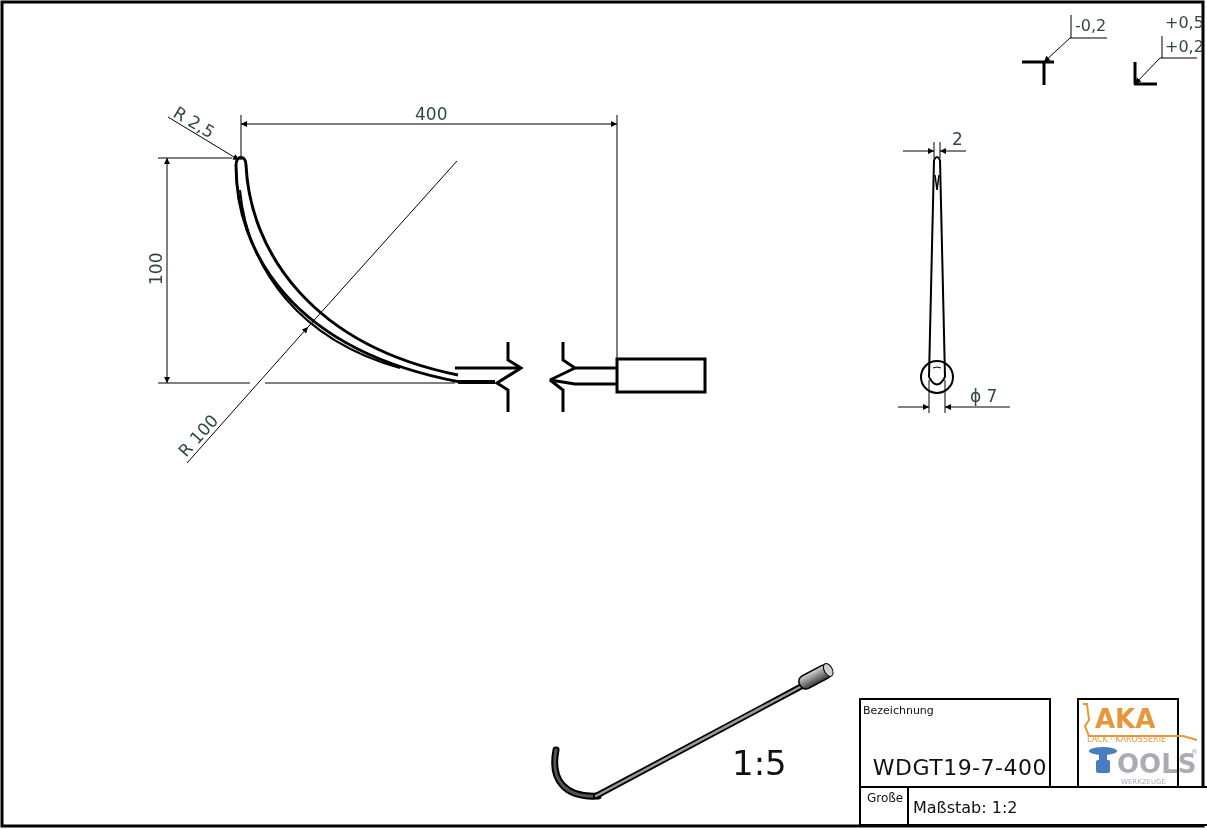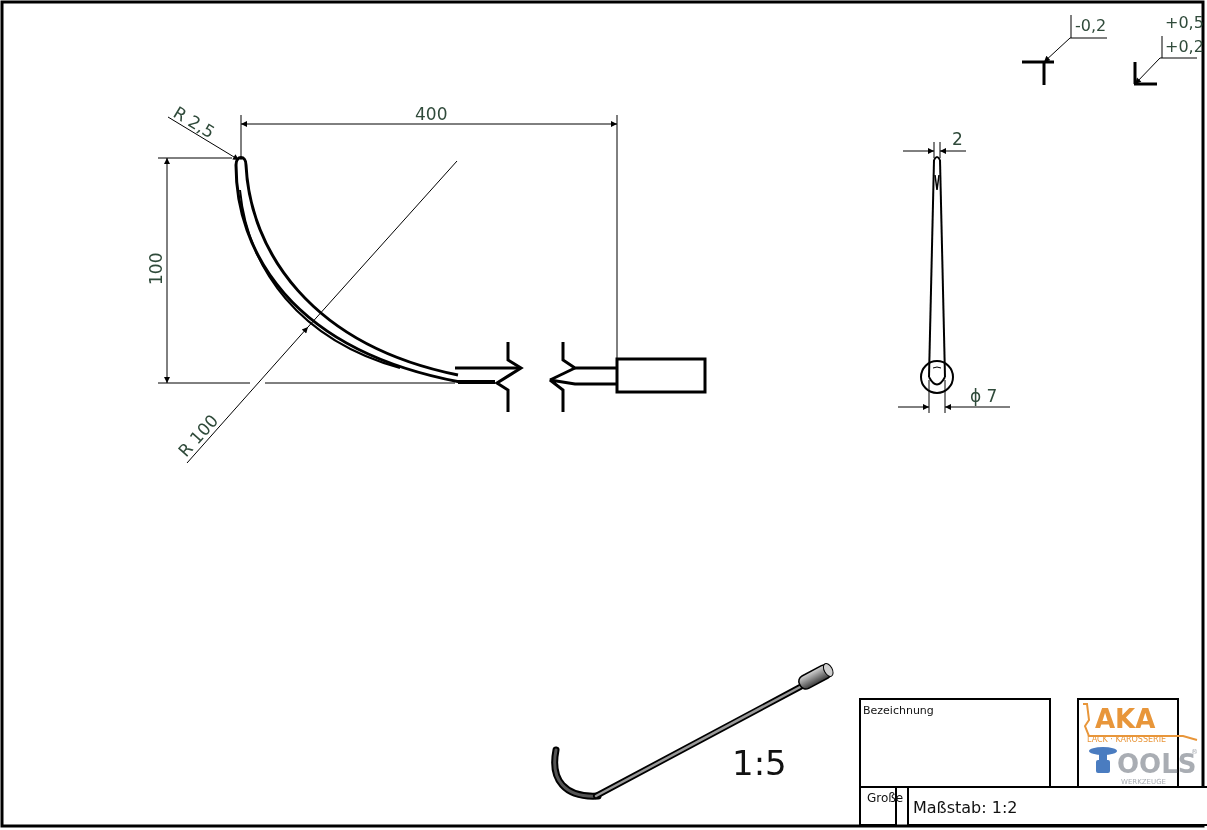--- a/index.html
+++ b/index.html
@@ -132,35 +132,36 @@
 
   <text x="1075" y="31" font-size="16" fill="#2f4a3a">-0,2</text>
   <text x="1165" y="28" font-size="16" fill="#2f4a3a">+0,5</text>
   <text x="1165" y="52" font-size="16" fill="#2f4a3a">+0,2</text>
 </svg>
 
 
 <div class="titleblock">
   <div class="tb-cell" style="left:0; top:0; width:192px; height:90px;">
     <span class="tb-label" style="left:2px; top:4px;">Bezeichnung</span>
+    <span class="tb-value" style="right:2px; bottom:6px; font-size:22px; letter-spacing:0.5px;">WDGT19-7-400</span>
   </div>
   <div class="tb-cell" style="left:218px; top:0; width:102px; height:90px;">
     <svg width="122" height="86" viewBox="0 0 122 86">
       <path d="M4,4 L8,4 L10,20 L6,26 L10,36 L104,36 L118,40" fill="none" stroke="#e8963a" stroke-width="2"></path>
       <text x="16" y="28" font-size="26" font-weight="bold" fill="#e8963a">AKA</text>
       <text x="8" y="42" font-size="8" fill="#e8963a">LACK · KAROSSERIE</text>
       <ellipse cx="24" cy="51" rx="14" ry="4" fill="#4a7cc0"></ellipse>
       <rect x="20" y="51" width="8" height="10" fill="#4a7cc0"></rect>
       <rect x="17" y="60" width="14" height="13" rx="2" fill="#4a7cc0"></rect>
       <text x="38" y="73" font-size="26" font-weight="bold" fill="#a9adb3">OOLS</text>
       <text x="112" y="54" font-size="7" fill="#a9adb3">®</text>
       <text x="42" y="84" font-size="7" fill="#a9adb3">WERKZEUGE</text>
     </svg>
   </div>
-  <div class="tb-cell" style="left:0; top:88px; width:38px; height:40px;">
+  <div class="tb-cell" style="left:0; top:88px; width:50px; height:40px;">
     <span class="tb-label" style="left:6px; top:3px; font-size:12px;">Große</span>
     <span class="tb-value" style="left:14px; top:19px; font-size:14px;margin-top:25px;">A4</span>
   </div>
   <div class="tb-cell" style="left:48px; top:88px; width:340px; height:40px;">
     <span class="tb-value" style="left:4px; top:10px; font-size:16px;">Maßstab: 1:2</span>
   </div>
 </div>
 </div>
 
 </body></html>

